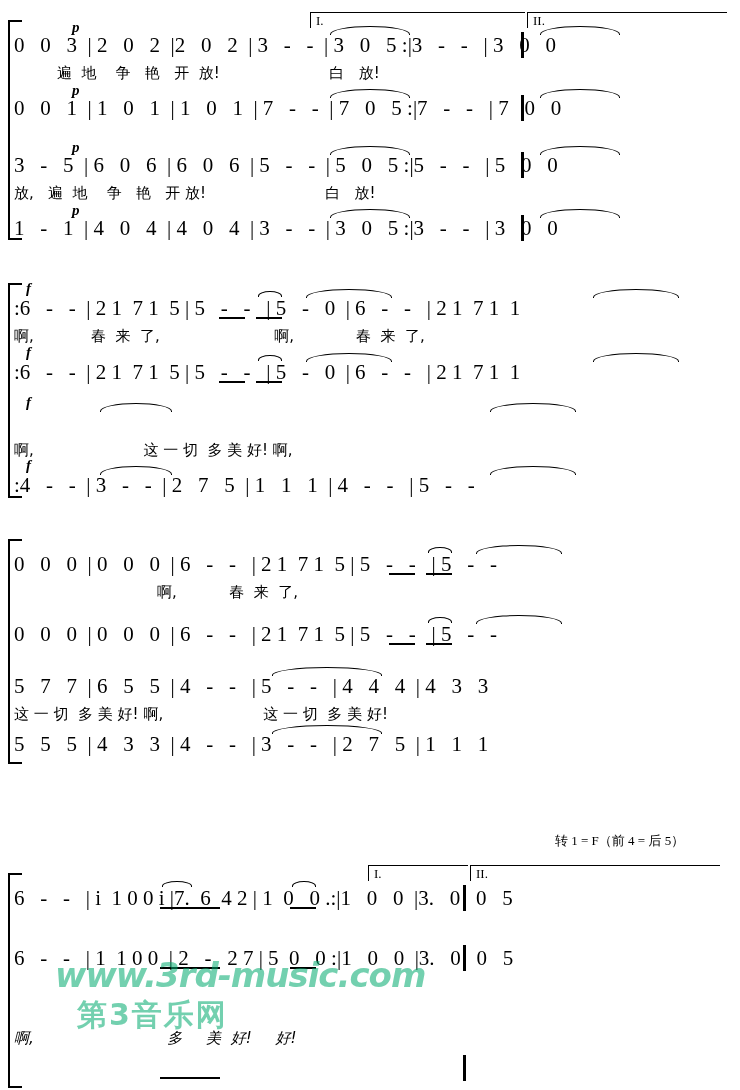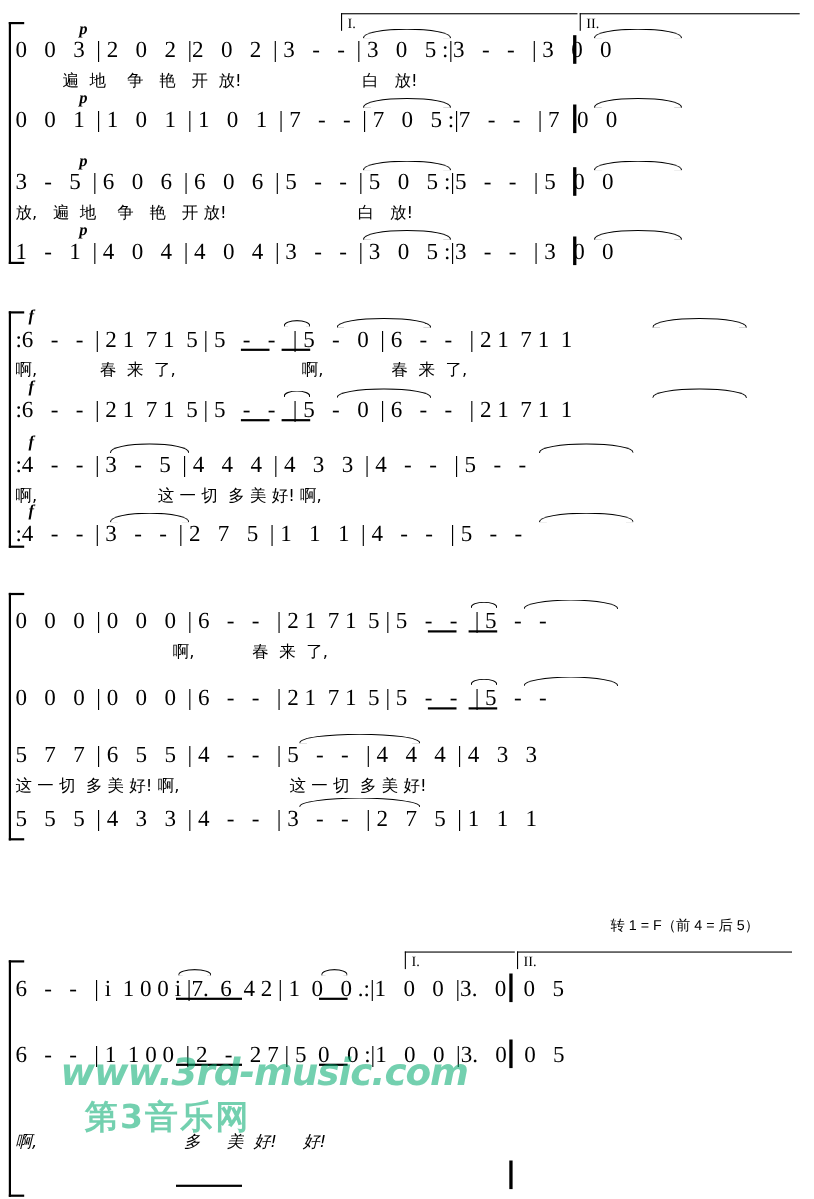--- a/index.html
+++ b/index.html
@@ -109,21 +109,21 @@
     box-sizing: border-box;
   }
   .ending-label {
     position: absolute;
     font-family: "Liberation Serif", serif;
     font-size: 13px;
     line-height: 13px;
   }
   .keychange {
     position: absolute;
-    font-family: Liberation Sans, sans-serif;
+    font-family: Liberation Serif, serif;
     font-size: 13px;
     line-height: 16px;
     white-space: nowrap;
   }
   
   .watermark {
     position: absolute;
     left: 55px;
     top: 955px;
     width: 400px;
@@ -221,21 +221,20 @@
       <div class="notes">:6   -   -  | 2 1  7 1  5 | 5   -   -   | 5   -   0  | 6   -   -   | 2 1  7 1  1</div>
       <div class="beam" style="left:219px;top:24px;width:26px;"></div>
       <div class="beam" style="left:256px;top:24px;width:26px;"></div>
       <div class="tie-small" style="left:258px;top:-2px;width:24px;"></div>
       <div class="slur" style="left:306px;top:-4px;width:86px;"></div>
       <div class="slur" style="left:593px;top:-4px;width:86px;"></div>
     </div>
 
     <div class="staffline" style="top:132px;">
       <div class="dynamic" style="left:26px;top:-12px;">f</div>
-      <div class="notes">:4   -   -  | 3   -   5  | 4   4   4  | 4   3   3  | 4   -   -   | 5   -   -</div>
       <div class="slur" style="left:100px;top:-4px;width:72px;"></div>
       <div class="slur" style="left:490px;top:-4px;width:86px;"></div>
     </div>
     <div class="lyrics" style="top:162px;left:14px;">啊,                       这 一 切  多 美 好! 啊,</div>
 
     <div class="staffline" style="top:195px;">
       <div class="dynamic" style="left:26px;top:-12px;">f</div>
       <div class="notes">:4   -   -  | 3   -   -  | 2   7   5  | 1   1   1  | 4   -   -   | 5   -   -</div>
       <div class="slur" style="left:100px;top:-4px;width:72px;"></div>
       <div class="slur" style="left:490px;top:-4px;width:86px;"></div>

